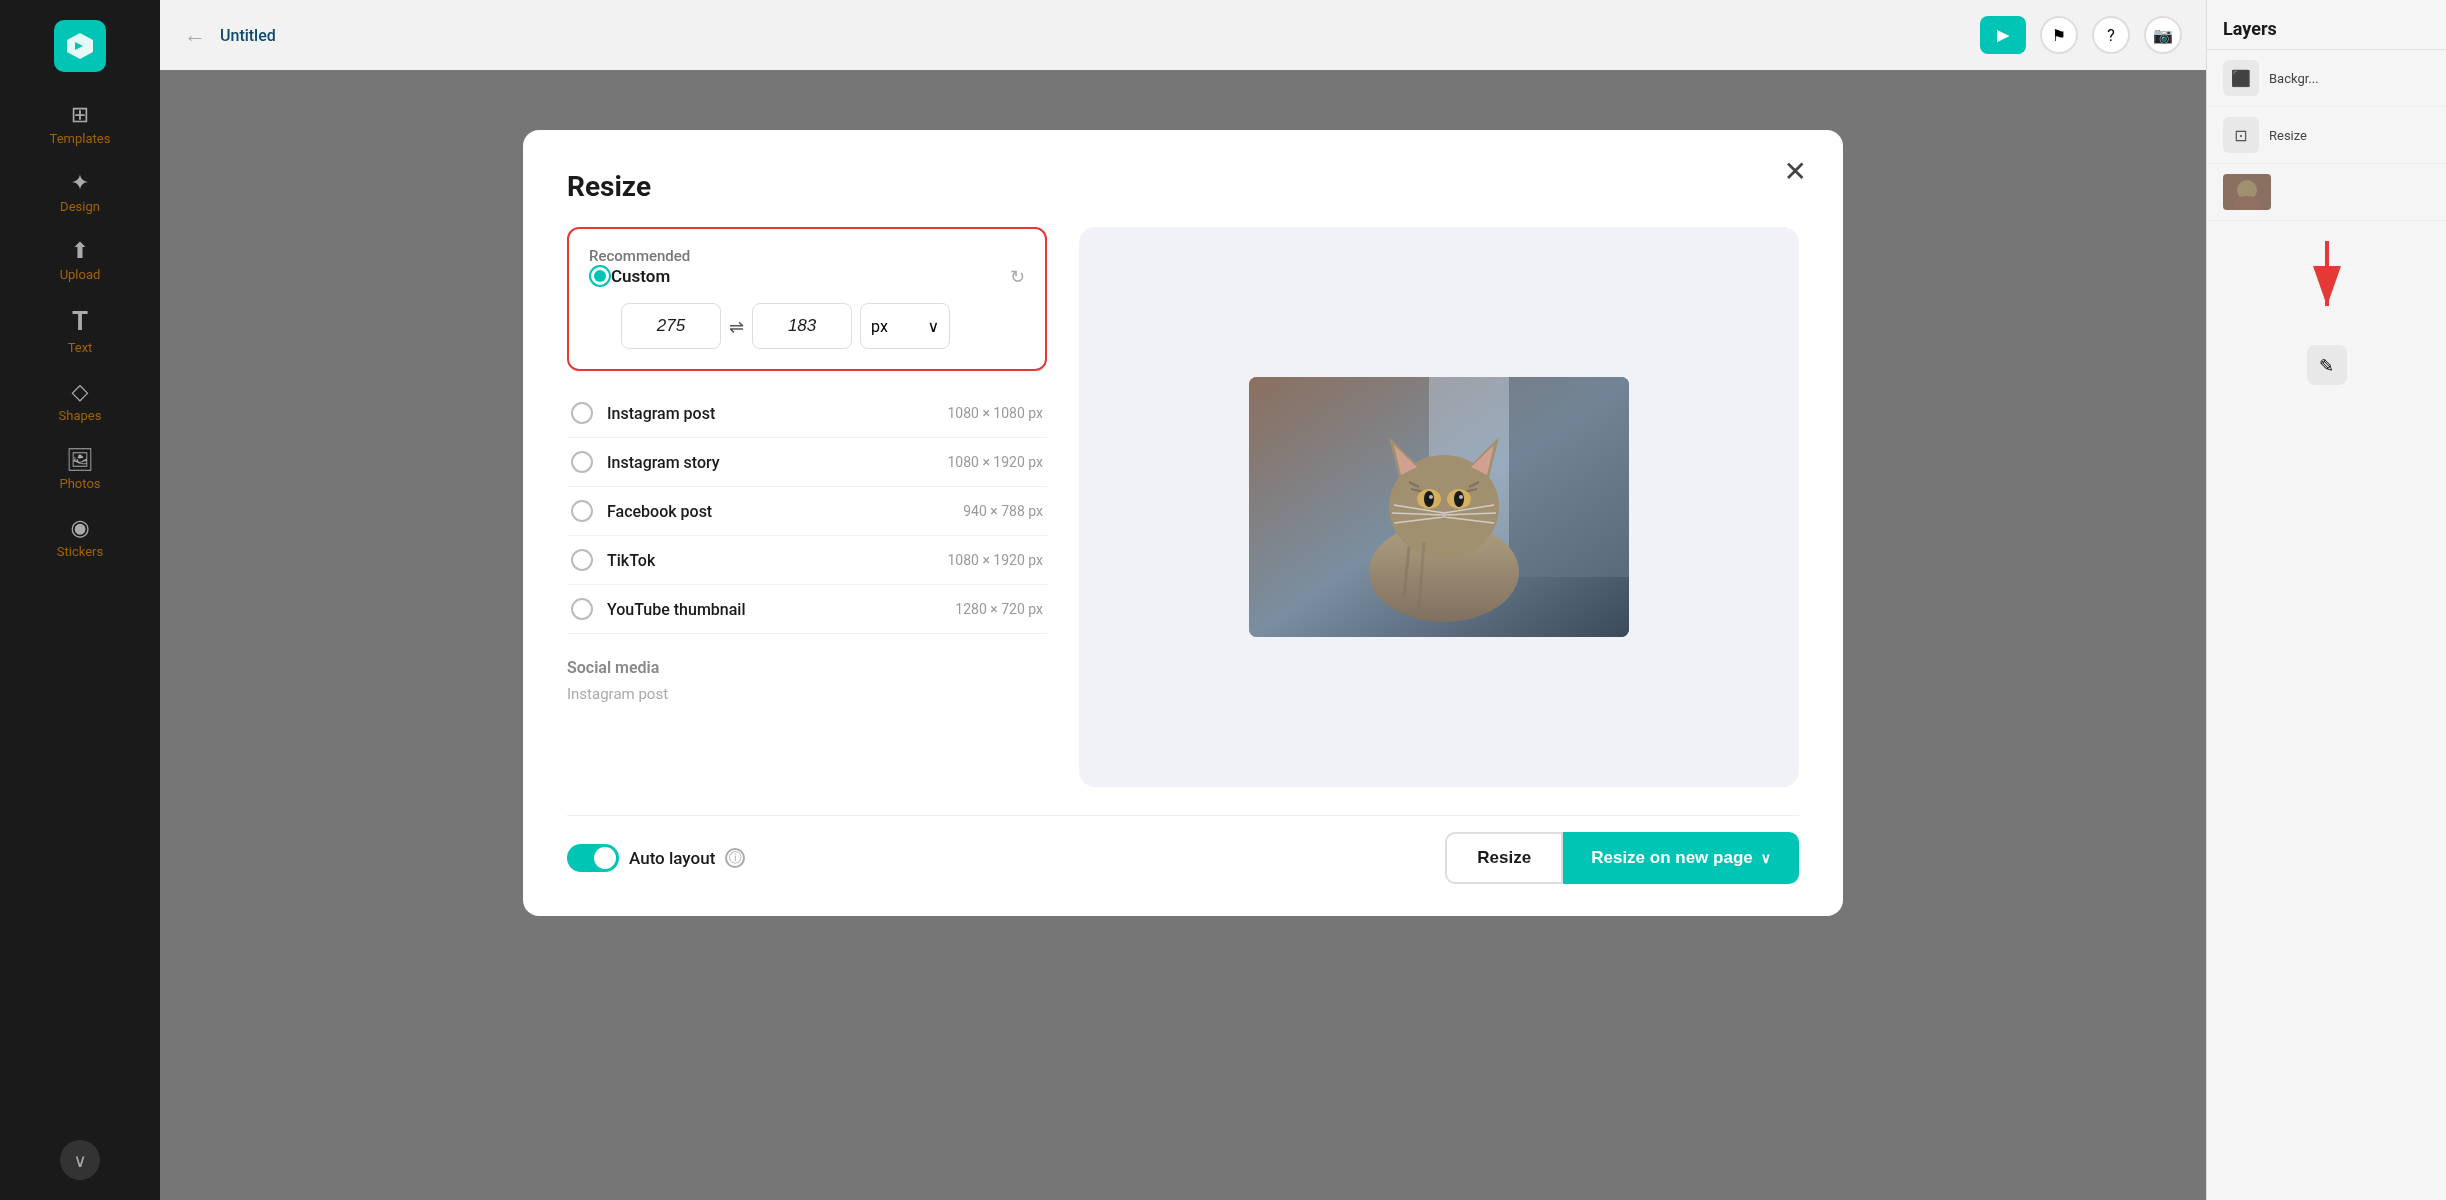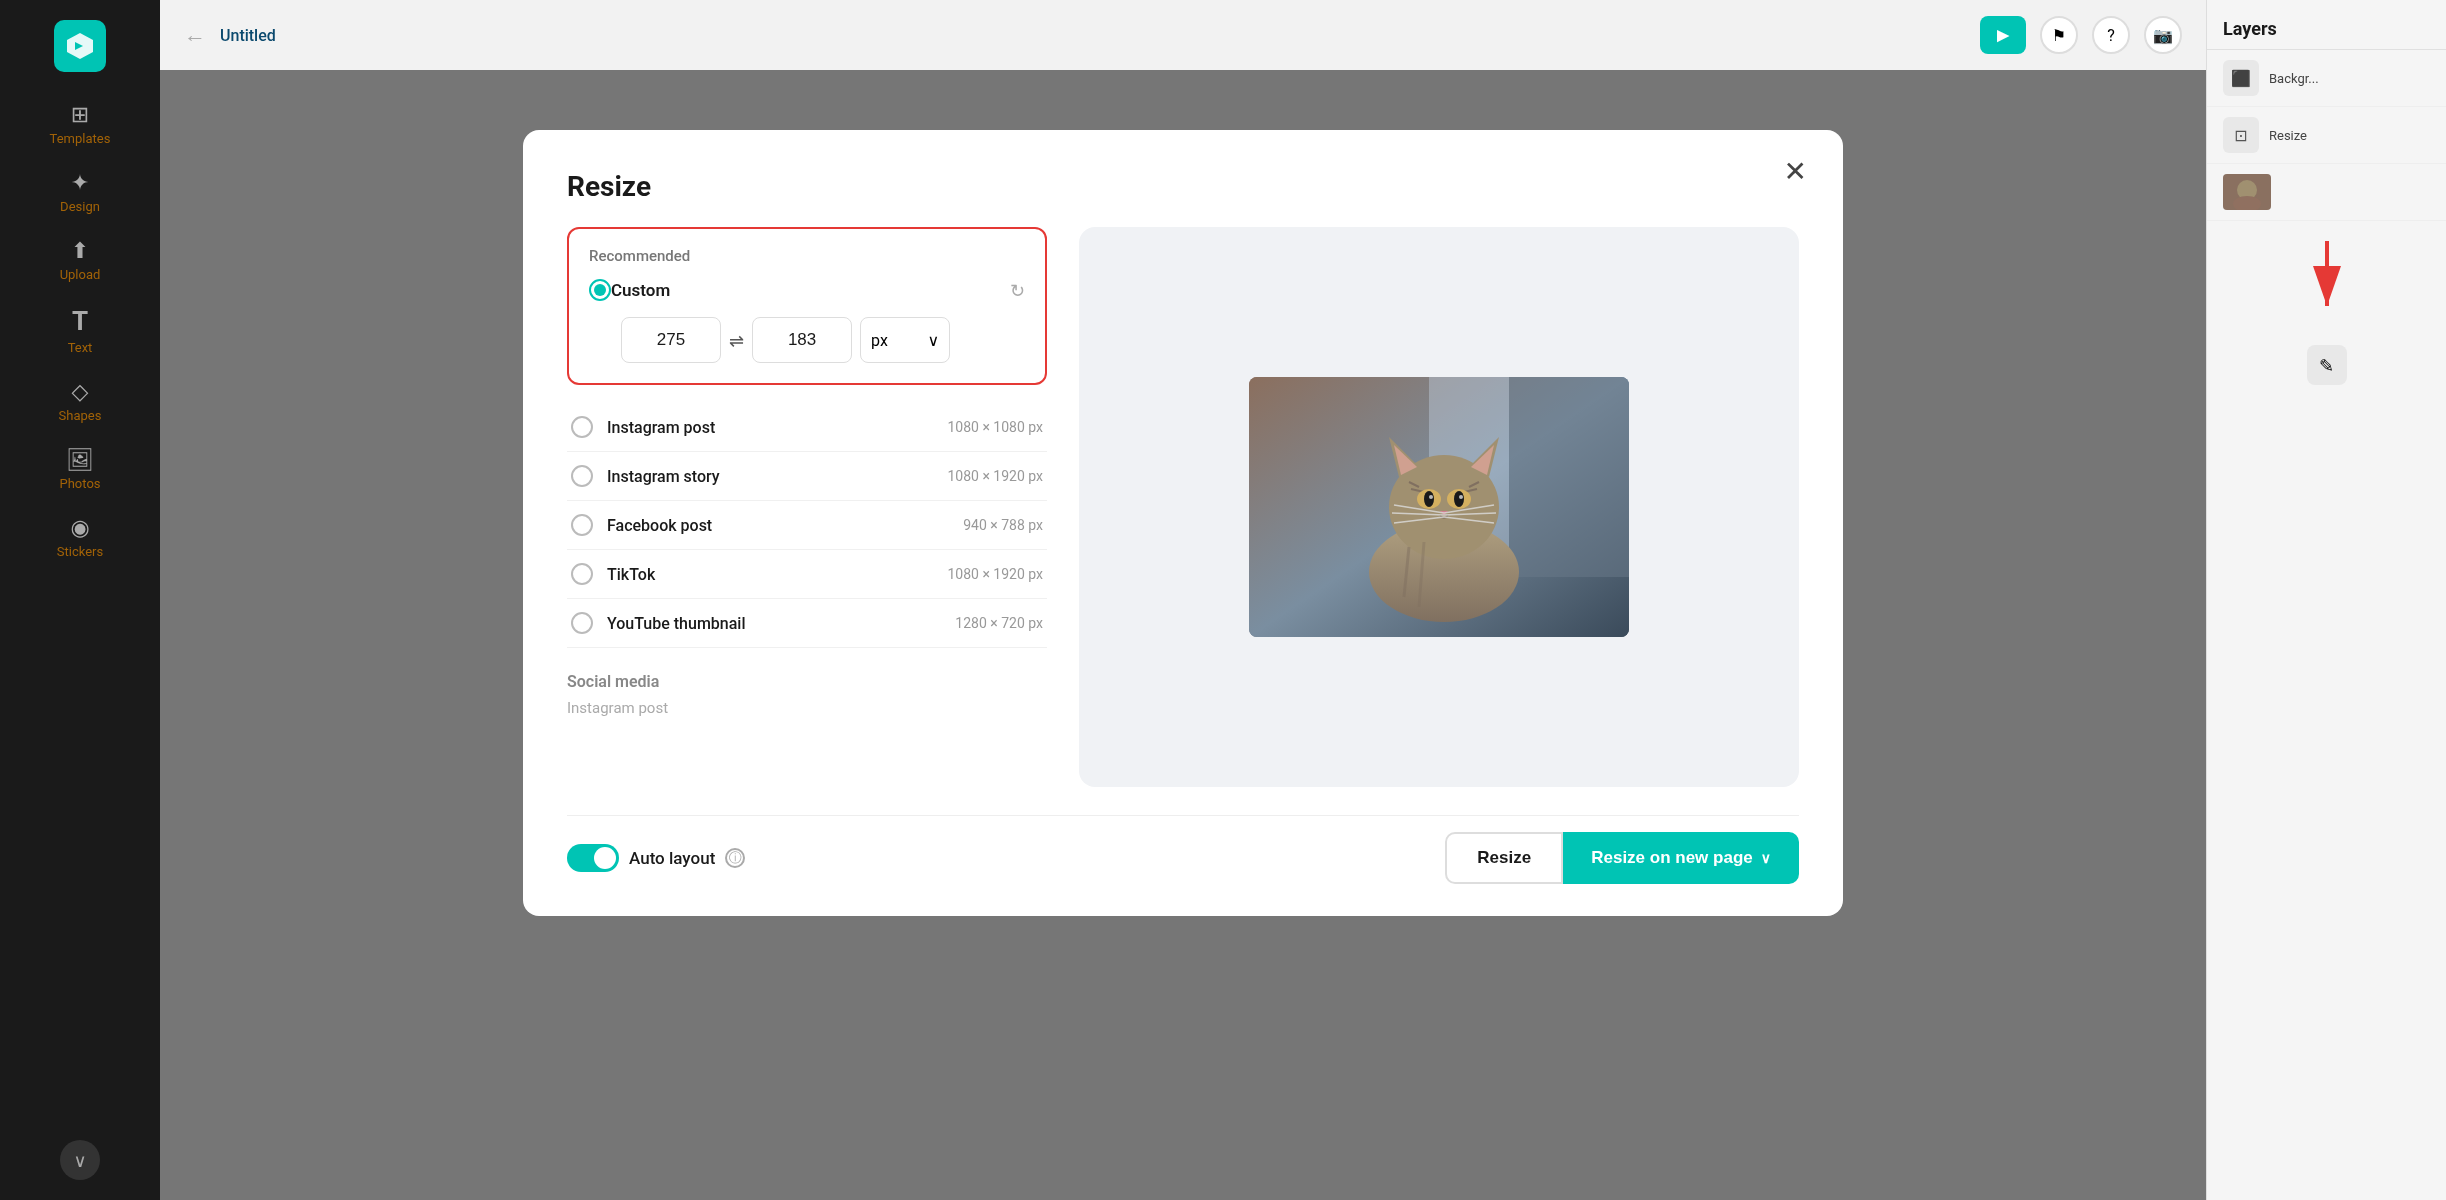--- a/index.html
+++ b/index.html
@@ -212,21 +212,20 @@
     
     .recommended-box {
       border: 2.5px solid #e53935;
       border-radius: 12px;
       padding: 18px 20px 20px;
       margin-bottom: 18px;
     }
     .recommended-label {
       font-size: 15px;
       color: #777;
-      margin-bottom: 14px;
       font-weight: 500;
     }
     .custom-row {
       display: flex;
       align-items: center;
       margin-bottom: 16px;
     }
     .radio-selected {
       width: 22px;
       height: 22px;
@@ -270,20 +269,21 @@
     .size-input {
       width: 100px;
       height: 46px;
       border: 1.5px solid #ddd;
       border-radius: 8px;
       padding: 0 12px;
       font-size: 17px;
       color: #1a1a1a;
       text-align: center;
       background: white;
+      font-style: italic;
     }
     .size-separator {
       font-size: 18px;
       color: #555;
     }
     .unit-select {
       width: 90px;
       height: 46px;
       border: 1.5px solid #ddd;
       border-radius: 8px;

